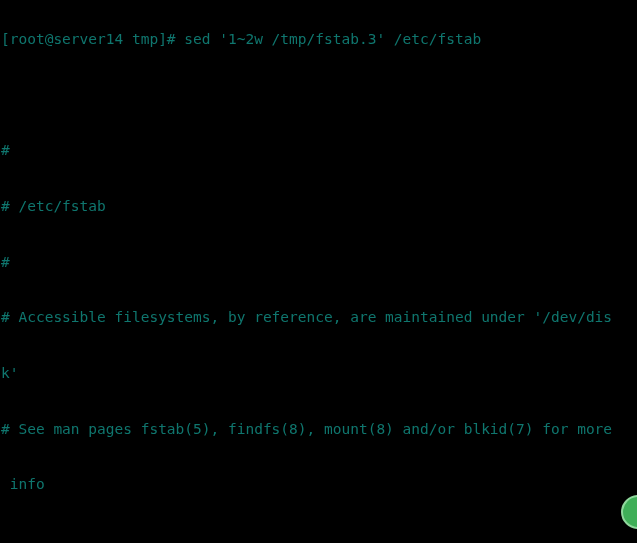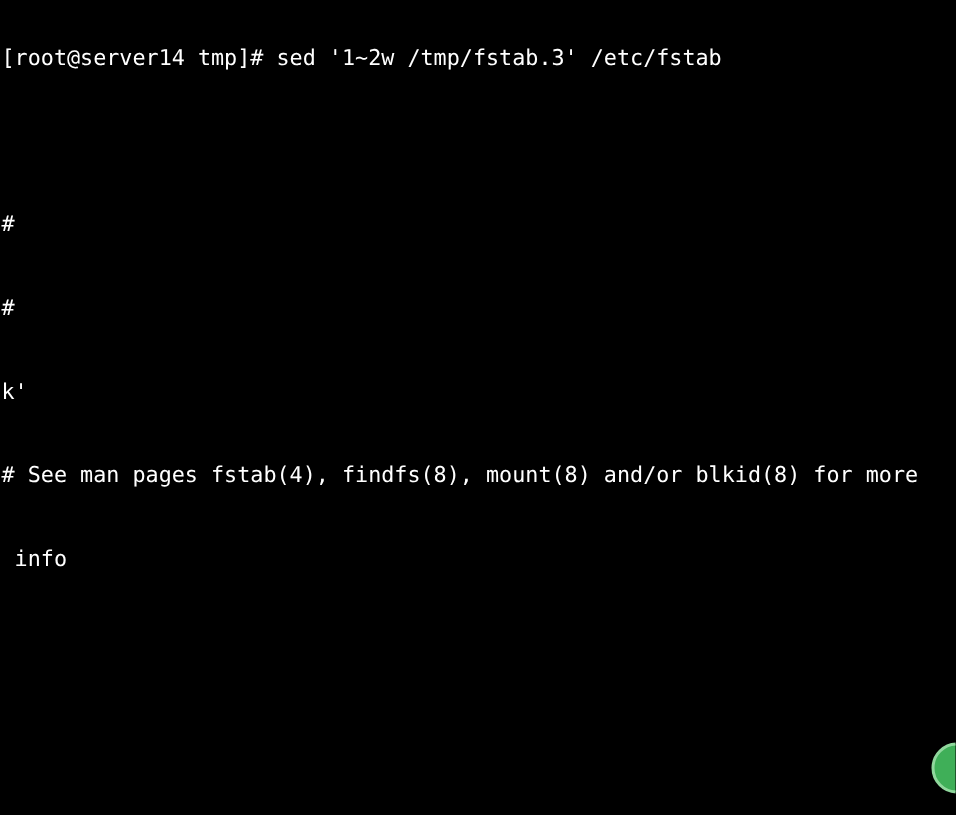--- a/index.html
+++ b/index.html
@@ -32,21 +32,21 @@
     left: 0;
     top: -7px;
     width: 637px;
     white-space: pre;
   }
   .row {
     display: block;
     height: 18.55px;
     white-space: pre;
     padding-left: 1px;
-    color: #ffffff;
+    color: #0f766e;
   }
   .row.blank {
     color: transparent;
   }
   .badge {
     position: absolute;
     width: 34px;
     height: 34px;
     right: -18px;
     top: 495px;
@@ -57,23 +57,25 @@
   }
 </style>
 </head>
 <body>
 
 <div id="terminal">
   <div id="screen">
     <span class="row">[root@server14 tmp]# sed '1~2w /tmp/fstab.3' /etc/fstab</span>
     <span class="row blank"></span>
     <span class="row">#</span>
+    <span class="row"># /etc/fstab</span>
     <span class="row">#</span>
+    <span class="row"># Accessible filesystems, by reference, are maintained under '/dev/dis</span>
     <span class="row">k'</span>
-    <span class="row"># See man pages fstab(4), findfs(8), mount(8) and/or blkid(8) for more</span>
+    <span class="row"># See man pages fstab(5), findfs(8), mount(8) and/or blkid(7) for more</span>
     <span class="row"> info</span>
     
     
     
     
     
     
     
     
     

